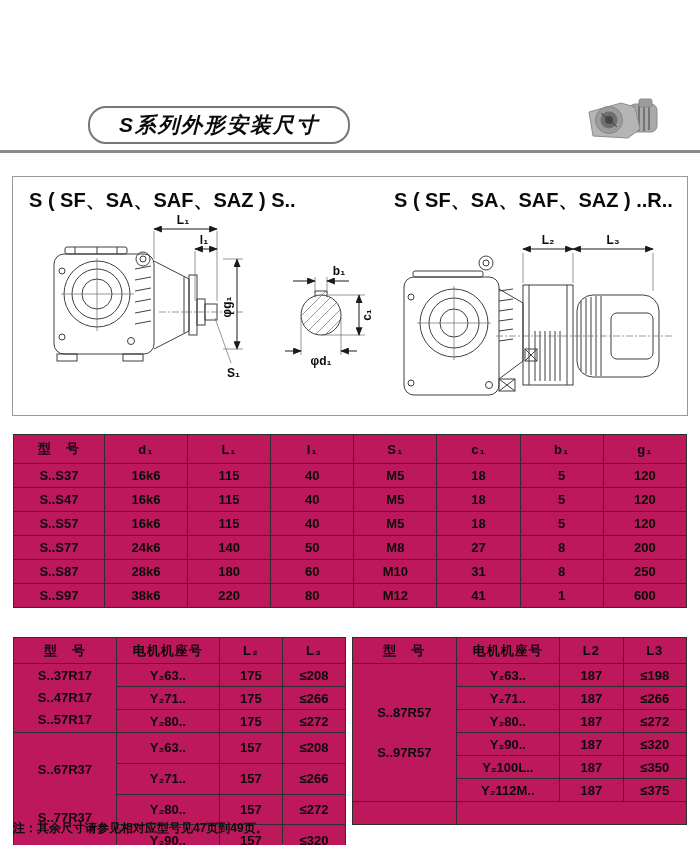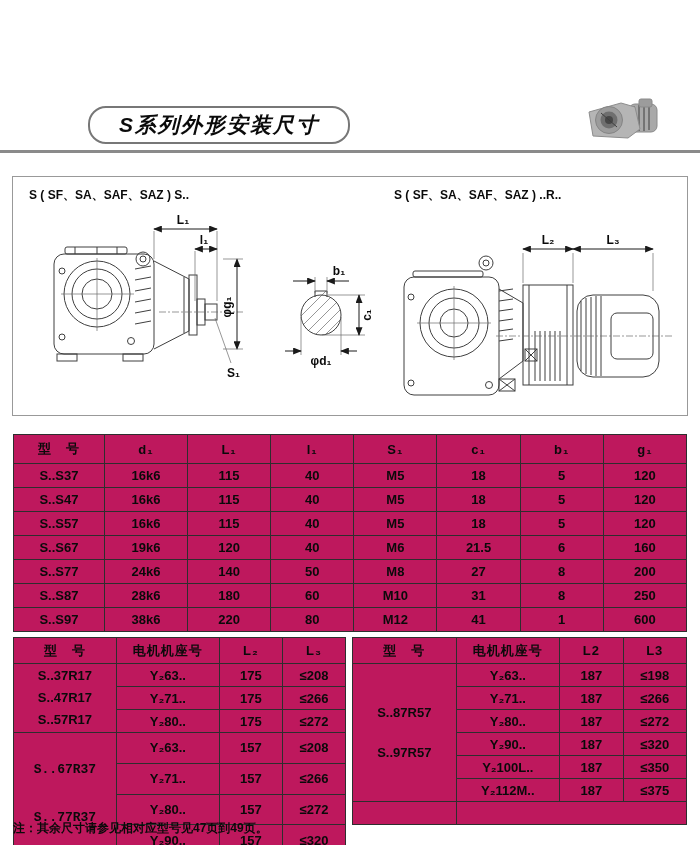--- a/index.html
+++ b/index.html
@@ -10,21 +10,21 @@
   .title-box{position:absolute;left:88px;top:106px;width:258px;height:34px;
              border:2px solid #777;border-radius:18px;display:flex;align-items:center;justify-content:center;background:#fff;}
   .title-text{font-size:21px;font-weight:bold;font-style:italic;letter-spacing:2px;color:#0a0a0a;white-space:nowrap;}
 
   .rule{position:absolute;left:0;top:150px;width:700px;height:3px;background:#8a8a8a;}
 
   .photo{position:absolute;left:583px;top:95px;}
 
   
   .panel{position:absolute;left:12px;top:176px;width:676px;height:240px;border:1px solid #999;box-sizing:border-box;background:#fff;}
-  .dlabel{position:absolute;top:10px;font-size:12px;font-weight:bold;color:#0a0a0a;white-space:nowrap;}
+  .dlabel{position:absolute;top:10px;font-size:20px;font-weight:bold;color:#0a0a0a;white-space:nowrap;}
   .dlabel.l{left:16px;}
   .dlabel.r{left:381px;}
   .dwg{position:absolute;}
   .dwg-left{left:18px;top:34px;}
   .dwg-detail{left:268px;top:74px;}
   .dwg-right{left:388px;top:56px;}
 
   svg line,svg path.ln,svg rect.ln,svg circle.ln,svg polygon.ln{stroke:#3f3f3f;stroke-width:1;fill:none;}
   svg .thin{stroke:#6a6a6a;stroke-width:0.7;}
   svg .cl{stroke:#6a6a6a;stroke-width:0.7;stroke-dasharray:7 2 2 2;}
@@ -42,21 +42,21 @@
   
   .bt{position:absolute;top:637px;}
   .bt th,.bt td{border:1px solid #2e2e2e;text-align:center;vertical-align:middle;
                 font-size:13px;font-weight:bold;color:#0a0a0a;padding:0;overflow:hidden;}
   .bt th{height:25px;letter-spacing:1px;}
   .bt td{height:22px;}
   .bt-left{left:13px;width:333px;}
   .bt-right{left:352px;width:335px;}
   .models{vertical-align:middle;}
   .mline{font-size:13px;font-weight:bold;line-height:22px;}
-  .models.spread .mline{margin:26px 0;font-family:Liberation Mono, monospace;}
+  .models.spread .mline{margin:26px 0;}
   .models.spread6 .mline{margin:18px 0;}
 
   .note{position:absolute;left:13px;top:820px;font-size:12px;font-weight:bold;color:#0a0a0a;}
 </style>
 </head>
 <body>
 
 <div class="page">
 
   <div class="title-box">
@@ -306,30 +306,20 @@
         <td>S..S57</td>
         <td>16k6</td>
         <td>115</td>
         <td>40</td>
         <td>M5</td>
         <td>18</td>
         <td>5</td>
         <td>120</td>
       </tr>
       <tr>
-        <td>S..S67</td>
-        <td>19k6</td>
-        <td>120</td>
-        <td>40</td>
-        <td>M6</td>
-        <td>21.5</td>
-        <td>6</td>
-        <td>160</td>
-      </tr>
-      <tr>
         <td>S..S77</td>
         <td>24k6</td>
         <td>140</td>
         <td>50</td>
         <td>M8</td>
         <td>27</td>
         <td>8</td>
         <td>200</td>
       </tr>
       <tr>

